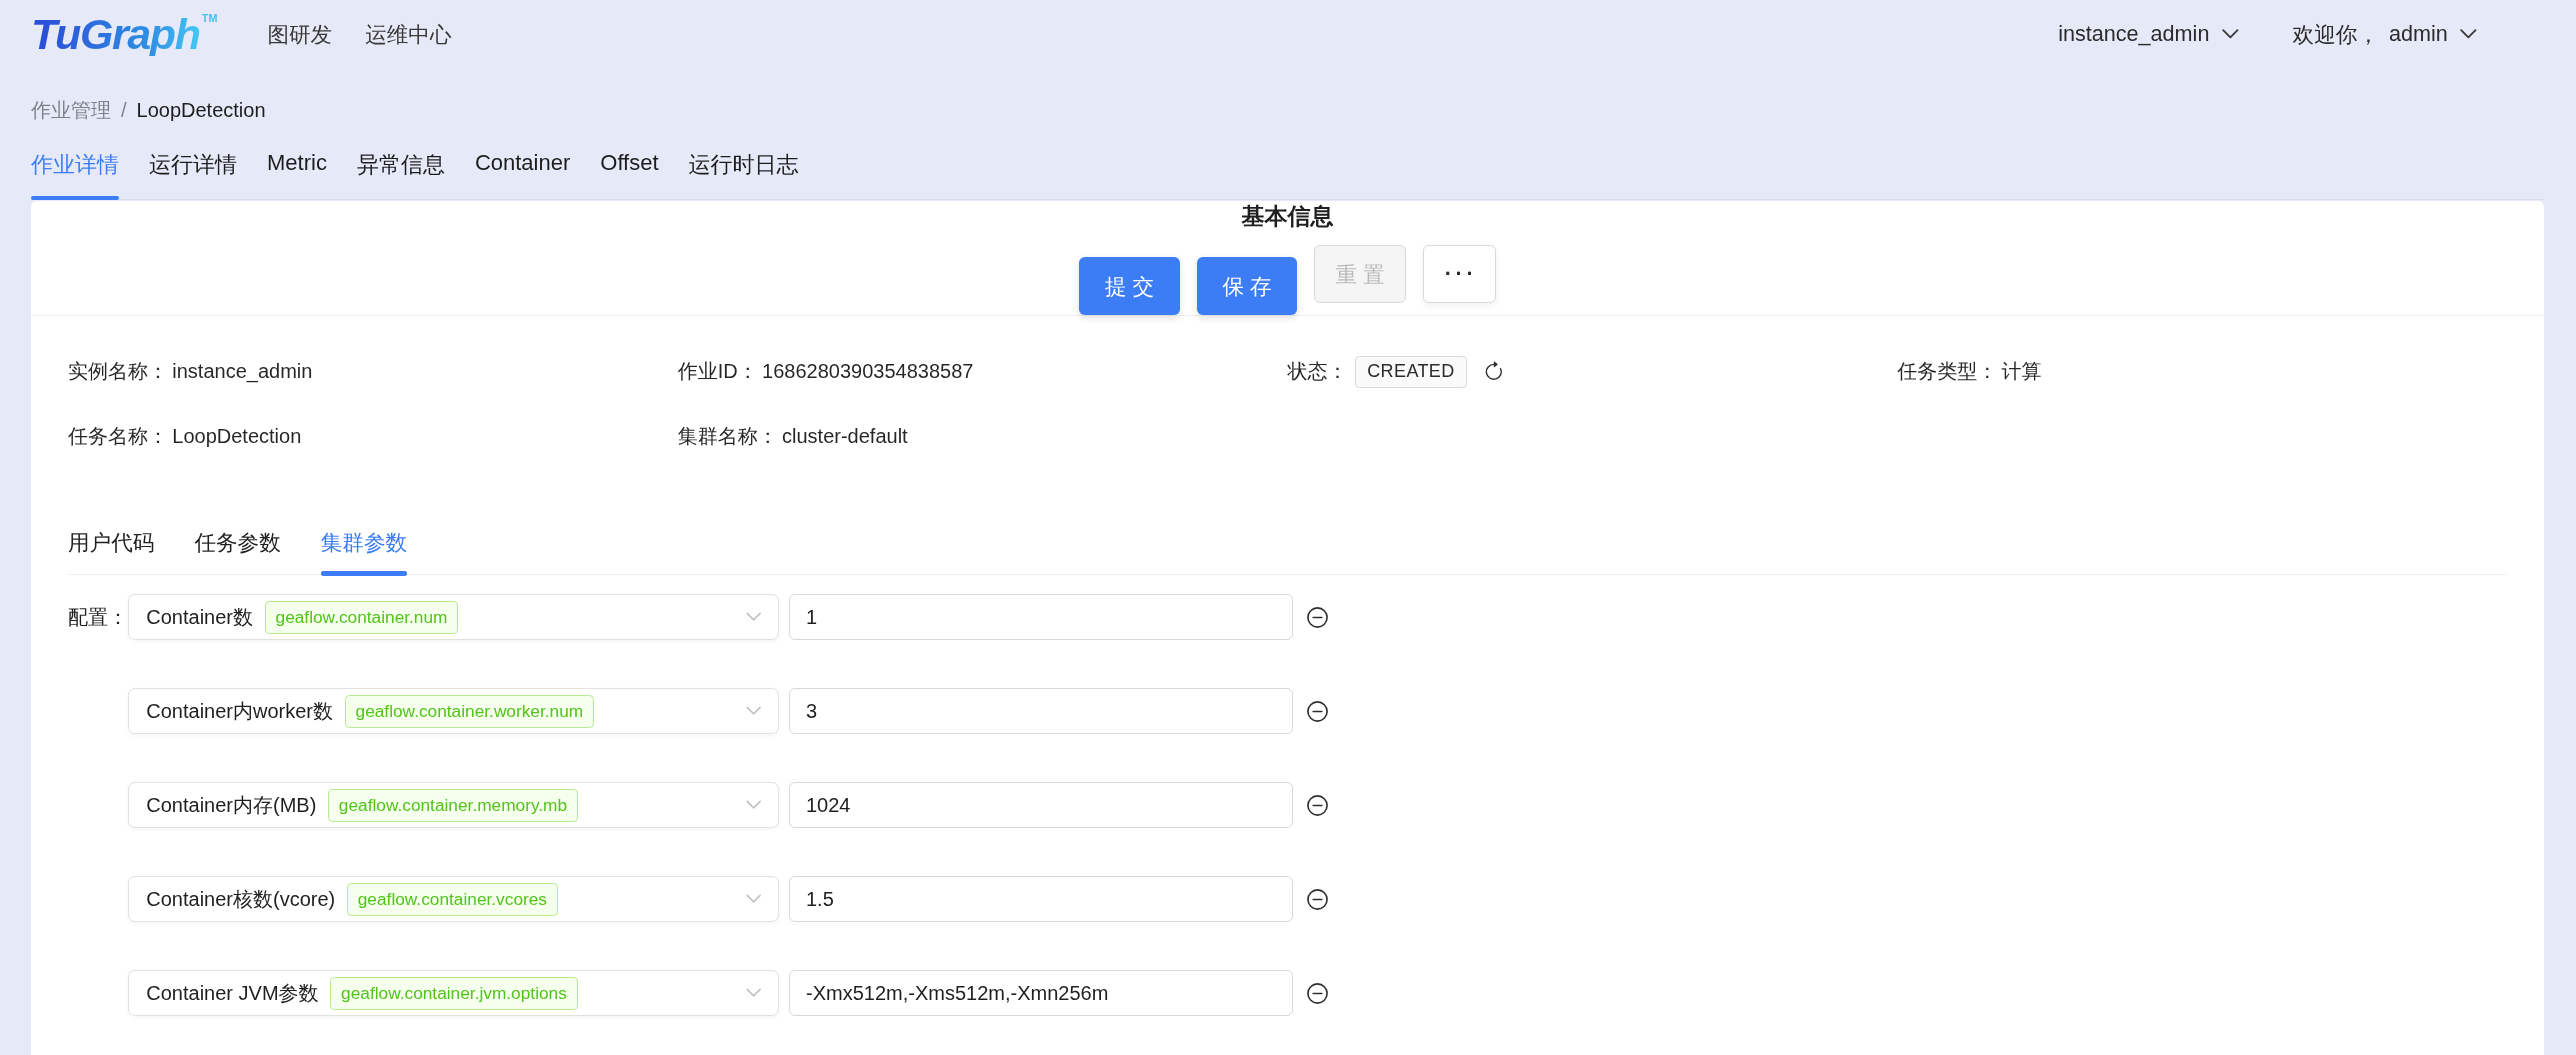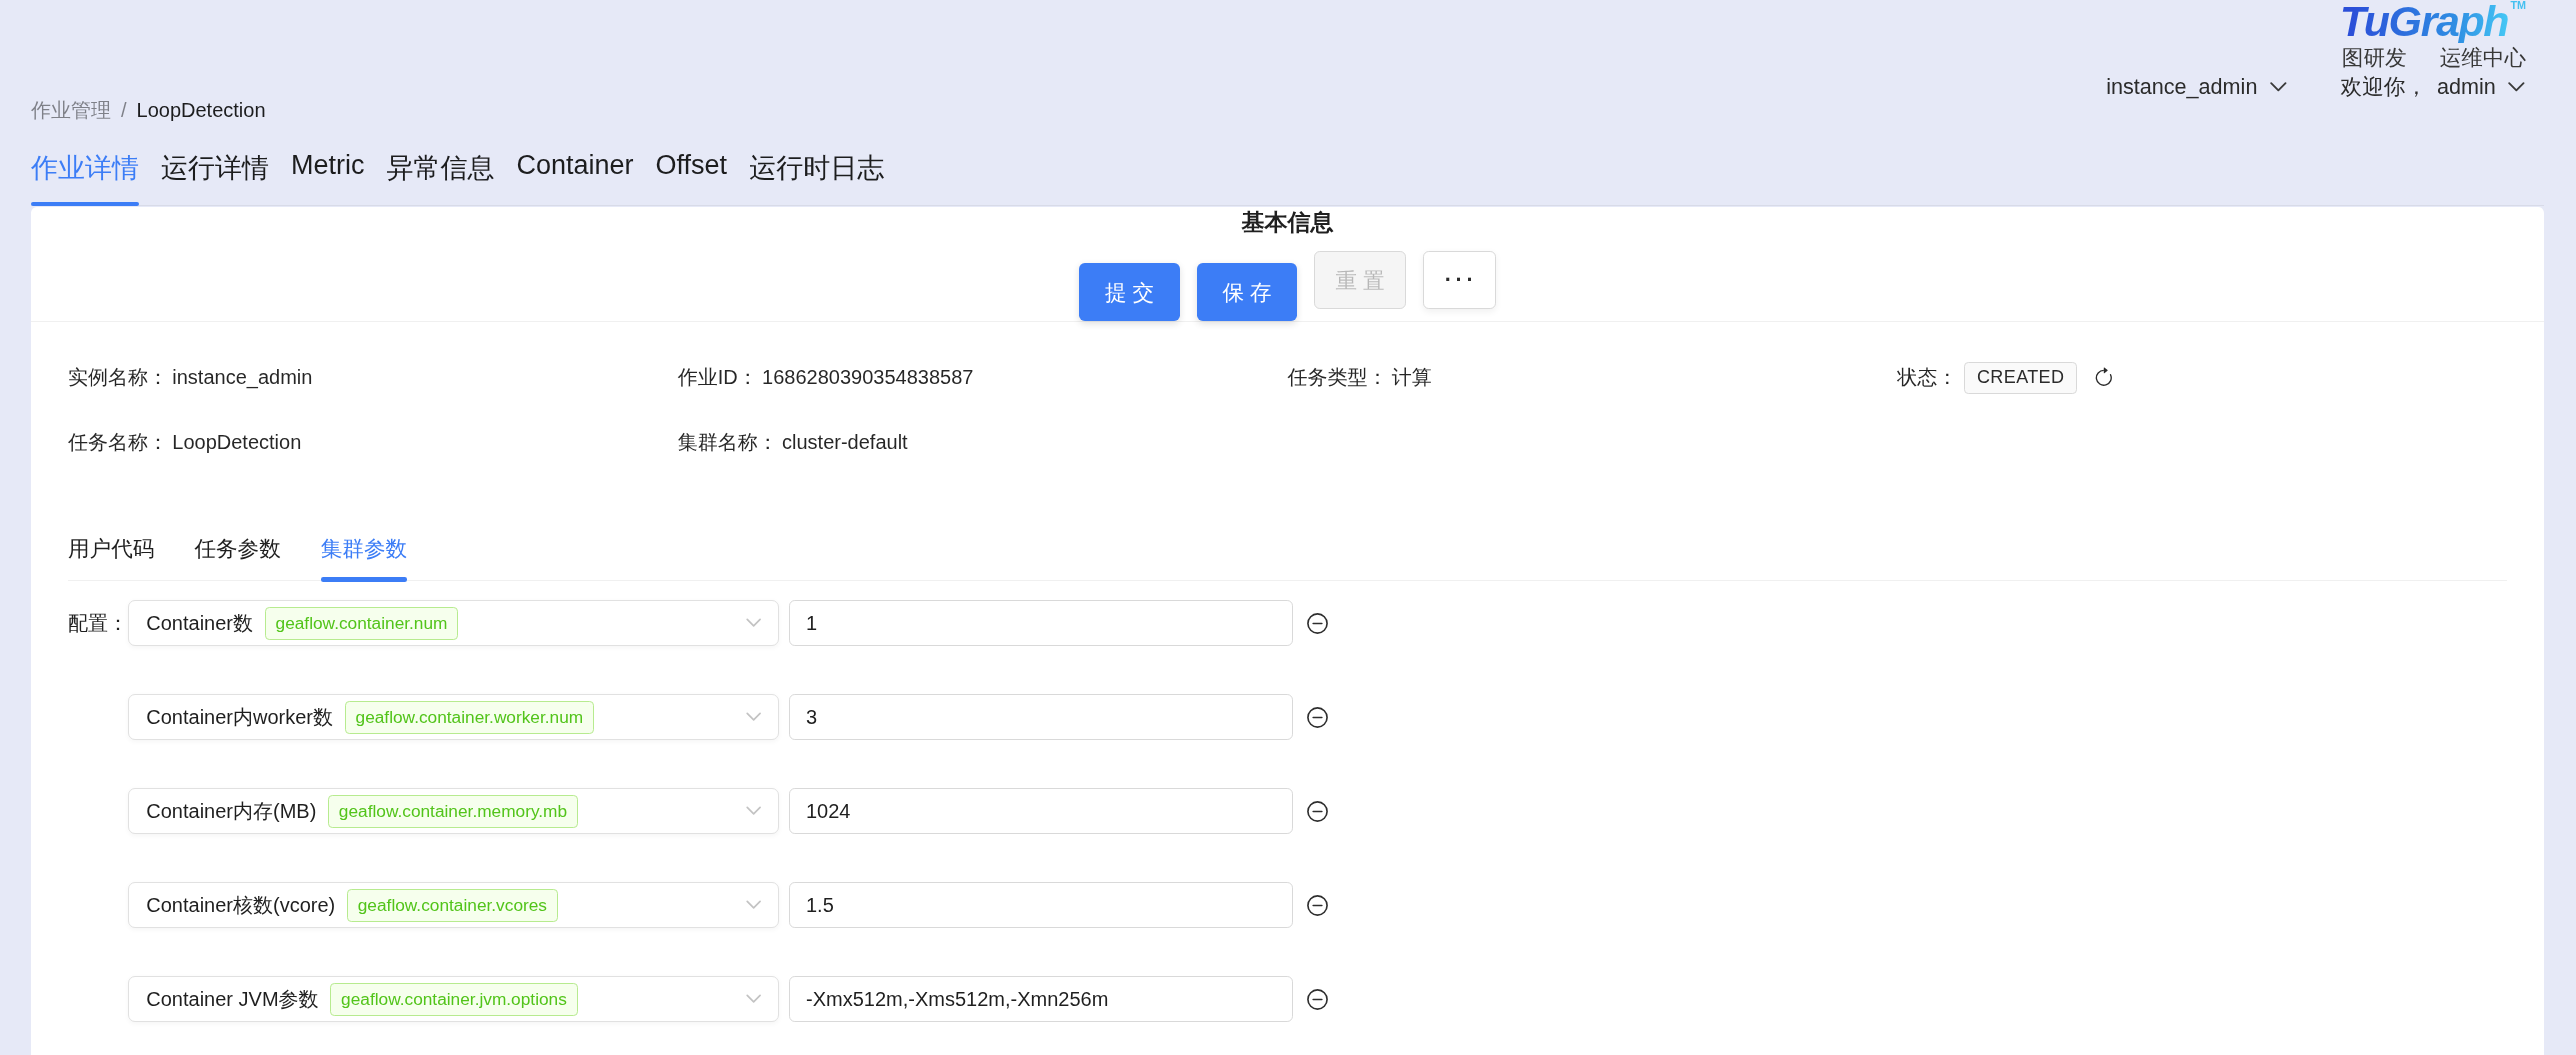--- a/index.html
+++ b/index.html
@@ -4,21 +4,21 @@
 <style>
   * { margin:0; padding:0; box-sizing:border-box; }
   html,body { width:2576px; height:1055px; overflow:hidden; }
   body {
     background:#e6e9f7;
     font-family:"Liberation Sans", sans-serif;
     color:rgba(0,0,0,.85);
   }
 
   
-  .navbar { display:flex; align-items:flex-end; height:68px; padding:0 50px 0 31px;flex-direction:column; }
+  .navbar { display:flex; align-items:center; height:68px; padding:0 98px 0 31px; }
   .logo-wrap { display:flex; align-items:flex-start; cursor:pointer; }
   .logo {
     font-size:43px; font-weight:900; font-style:italic; letter-spacing:-1.4px; line-height:1;
     background:linear-gradient(92deg,#2b4fd8 8%,#2f8fe3 70%,#45c8f5 100%);
     -webkit-background-clip:text; background-clip:text; color:transparent;
   }
   .logo-tm { font-size:10.8px; font-weight:700; color:#45c0f0; margin-left:2.2px; line-height:1; }
   .nav-menu { display:flex; gap:33px; margin-left:50px; font-size:21.6px; color:#383838; }
   .nav-menu-item { cursor:pointer; }
   .nav-right { margin-left:auto; display:flex; align-items:center; font-size:21.6px; color:#2b2b2b; }
@@ -26,21 +26,21 @@
   .nav-gap { width:53px; }
   .welcome { margin-right:10px; }
 
   
   .breadcrumb { margin:29px 0 0 31px; font-size:20px; display:flex; align-items:center; }
   .bc-parent { color:rgba(0,0,0,.45); cursor:pointer; }
   .bc-sep { color:rgba(0,0,0,.45); margin:0 10px; }
   .bc-current { color:rgba(0,0,0,.88); }
 
   
-  .tabs { display:flex; gap:22px; margin:26px 32px 0 31px; border-bottom:1.4px solid rgba(0,0,0,.06); font-size:27px;text-align:right; }
+  .tabs { display:flex; gap:30px; margin:26px 32px 0 31px; border-bottom:1.4px solid rgba(0,0,0,.06); font-size:22px;text-align:right; }
   .tab { padding-bottom:18.7px; color:rgba(0,0,0,.88); position:relative; cursor:pointer; white-space:nowrap; }
   .tab.active { color:#3c7df6; }
   .tab.active::after { content:""; position:absolute; left:0; right:0; bottom:-1.4px; height:4.3px; background:#3c7df6; border-radius:2.2px; }
 
   
   .card { margin:1.4px 32px 0 31px; background:#fff; border-radius:5.8px; height:1008px; }
   .card-header { display:flex; align-items:center; justify-content:space-between; padding:0 37px; height:115px; border-bottom:1.4px solid #f0f0f0;flex-direction:column; }
   .card-title { font-size:23px; font-weight:700; color:#1f1f1f; }
   .btns { display:flex; gap:17.3px; align-items:center; }
   .btn { height:58px; border-radius:5.8px; font-size:21.6px; display:flex; align-items:center; justify-content:center;
@@ -145,35 +145,35 @@
   <div class="info-grid">
     <div class="info-cell">
       <span>实例名称：</span>
       <span class="info-value">instance_admin</span>
     </div>
     <div class="info-cell">
       <span>作业ID：</span>
       <span class="info-value">1686280390354838587</span>
     </div>
     <div class="info-cell">
-      <span>任务类型：</span>
-      <span class="info-value">计算</span>
-    </div>
-    <div class="info-cell">
       <span>状态：</span>
       <span class="status-tag">CREATED</span>
       <span class="refresh-btn">
         <span style="display:flex">
           <svg width="21.6" height="21.6" viewBox="0 0 16 16" fill="#2b2b2b">
             <path fill-rule="evenodd" d="M8 3a5 5 0 1 0 4.546 2.914.5.5 0 0 1 .908-.417A6 6 0 1 1 8 2z"></path>
             <path d="M8 4.466V.534a.25.25 0 0 1 .41-.192l2.36 1.966c.12.1.12.284 0 .384L8.41 4.658A.25.25 0 0 1 8 4.466"></path>
           </svg>
         </span>
       </span>
     </div>
+    <div class="info-cell">
+      <span>任务类型：</span>
+      <span class="info-value">计算</span>
+    </div>
 
     <div class="info-cell">
       <span>任务名称：</span>
       <span class="info-value">LoopDetection</span>
     </div>
     <div class="info-cell">
       <span>集群名称：</span>
       <span class="info-value">cluster-default</span>
     </div>
   </div>

